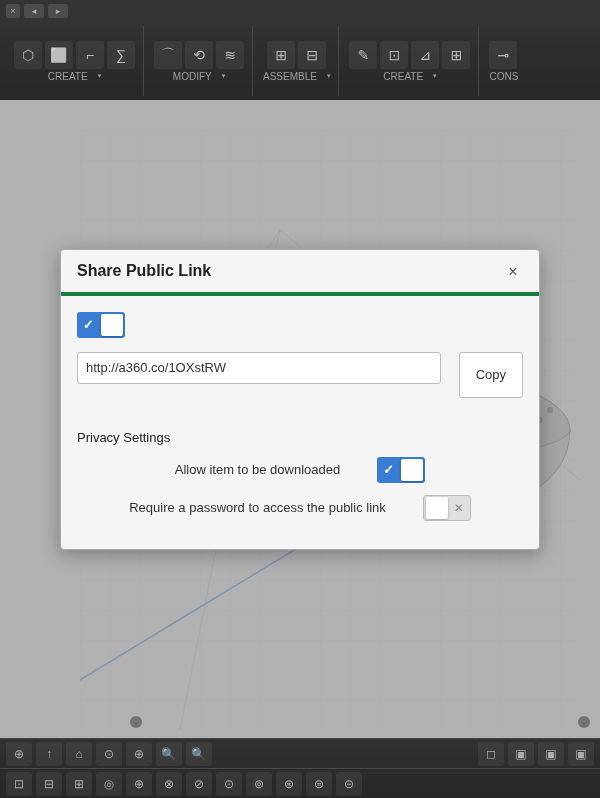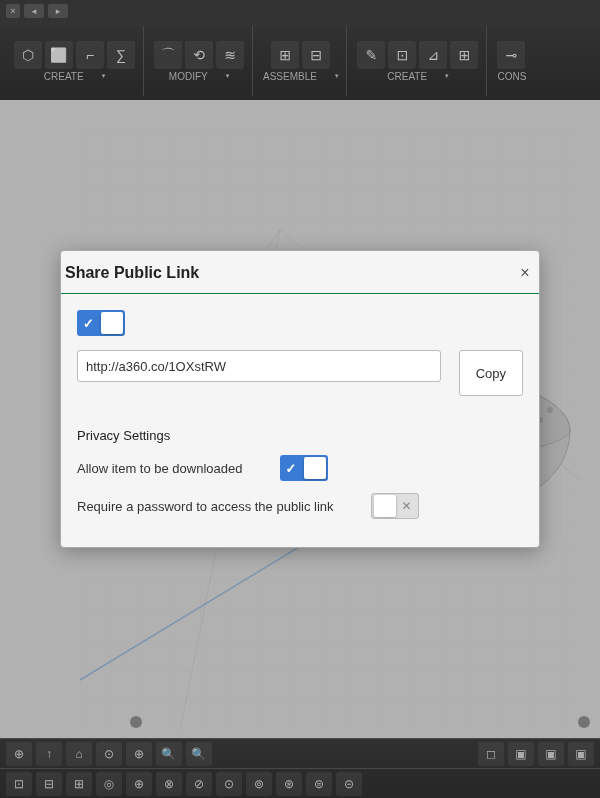--- a/index.html
+++ b/index.html
@@ -83,21 +83,21 @@
       cursor: pointer;
       font-size: 14px;
       color: #ddd;
     }
 
     .toolbar-label {
       font-size: 10px;
       color: #bbb;
       display: flex;
       align-items: center;
-      gap: 18px;
+      gap: 10px;
       cursor: pointer;
     }
 
     .toolbar-label .chevron {
       font-size: 7px;
     }
 
     
     .canvas-area {
       position: absolute;
@@ -188,24 +188,23 @@
       background: #f5f5f5;
       border: 1px solid #aaa;
       border-radius: 4px;
       width: 480px;
       padding: 0;
       box-shadow: 0 4px 20px rgba(0,0,0,0.3);
     }
 
     .modal-header {
       display: flex;
-      align-items: center;
       justify-content: space-between;
-      padding: 12px 4px 10px;
-      border-bottom: 1px solid #15803d;
+      padding: 12px 16px 10px;
+      border-bottom: 4px solid #15803d;
     }
 
     .modal-title {
       font-size: 16px;
       font-weight: 600;
       color: #222;
     }
 
     .modal-close-btn {
       width: 20px;
@@ -326,21 +325,21 @@
     .privacy-title {
       font-size: 13px;
       font-weight: 400;
       color: #222;
       margin-bottom: 12px;
     }
 
     .privacy-item {
       display: flex;
       align-items: center;
-      justify-content: flex-start;
+      justify-content: center;
       margin-bottom: 12px;
       gap: 37px;
     }
 
     .privacy-item-label {
       font-size: 13px;
       color: #333;
     }
 
     

